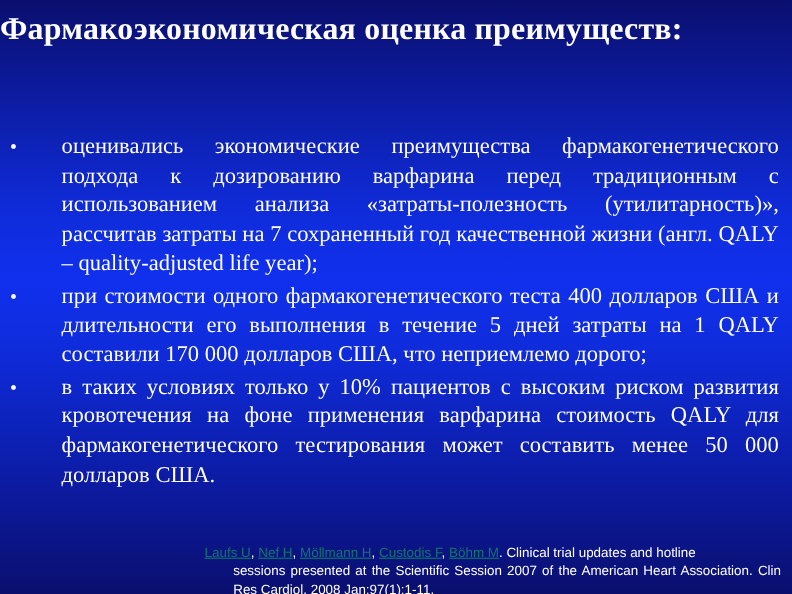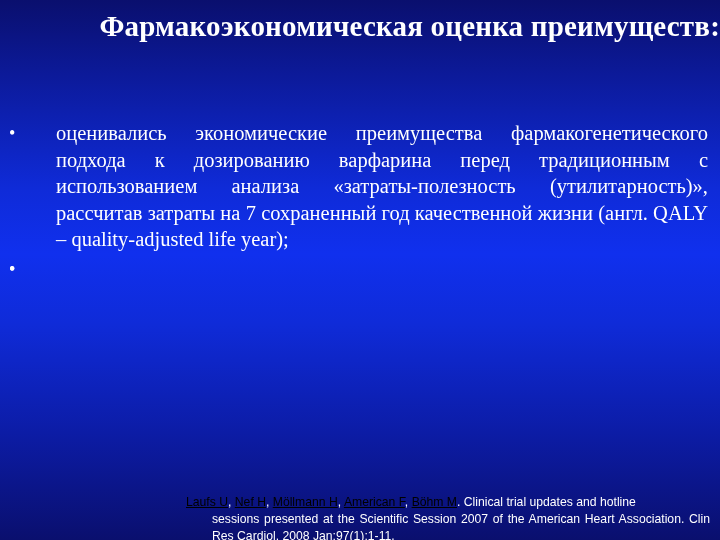--- a/index.html
+++ b/index.html
@@ -5,57 +5,59 @@
   html, body { margin: 0; padding: 0; }
   body {
     width: 720px; height: 540px; overflow: hidden; position: relative;
     background: linear-gradient(to bottom,
       #0a0f6e 0%, #0c1a9a 14%, #0f2bd8 35%, #1030ee 47%, #0f2bd8 60%, #0c1ca6 80%, #0a0f6e 100%);
     font-family: "Liberation Serif", "DejaVu Serif", serif;
     color: #ffffff;
   }
   .title {
     position: absolute; left: 0; top: 6px; width: 720px;
-    text-align: right; font-weight: bold; font-size: 29px; line-height: 41px;
+    text-align: left; font-weight: bold; font-size: 29px; line-height: 41px;
     letter-spacing: 0.2px;
   }
   .bullets { position: absolute; left: 0; top: 120px; width: 720px; }
   .bullet {
     position: relative; padding-left: 56px; padding-right: 12px;
     font-size: 20.5px; line-height: 26.6px; text-align: justify;
     margin-bottom: 3px;
   }
   .bullet .dot {
     position: absolute; left: 9px; top: 0; font-size: 18px;
   }
   .ref {
     position: absolute; left: 186px; top: 494px; width: 524px;
     font-family: "Liberation Sans", "DejaVu Sans", sans-serif;
     font-size: 12.2px; line-height: 17px; text-align: justify;
     color: #ffffff;
   }
   .ref .indent { padding-left: 26px; display: block; text-align: justify; }
-  .ref a { color: #000000; text-decoration: underline; }
+  .ref a { color: #0f766e; text-decoration: underline; }
 </style>
 </head>
 <body>
 
 <div class="title">
   <div>Фармакоэкономическая оценка преимуществ:</div>
 </div>
 
 <div class="bullets">
   <div class="bullet">
     <span class="dot">•</span>
     <span>оценивались экономические преимущества фармакогенетического подхода к дозированию варфарина перед традиционным с использованием анализа «затраты-полезность (утилитарность)», рассчитав затраты на 7 сохраненный год качественной жизни (англ. QALY – quality-adjusted life year);</span>
   </div>
   <div class="bullet">
     <span class="dot">•</span>
+    <span>при стоимости одного фармакогенетического теста 400 долларов США и длительности его выполнения в течение 5 дней затраты на 1 QALY составили 170 000 долларов США, что неприемлемо дорого;</span>
   </div>
   <div class="bullet">
     <span class="dot">•</span>
+    <span>в таких условиях только у 10% пациентов с высоким риском развития кровотечения на фоне применения варфарина стоимость QALY для фармакогенетического тестирования может составить менее 50 000 долларов США.</span>
   </div>
 </div>
 
 <div class="ref">
-  <a>Laufs U</a><span>, </span><a>Nef H</a><span>, </span><a>Möllmann H</a><span>, </span><a>American F</a><span>, </span><a>Böhm M</a><span>. Clinical trial updates and hotline</span>
+  <a>Laufs U</a><span>, </span><a>Nef H</a><span>, </span><a>Möllmann H</a><span>, </span><a>Custodis F</a><span>, </span><a>Böhm M</a><span>. Clinical trial updates and hotline</span>
   <span class="indent">sessions presented at the Scientific Session 2007 of the American Heart Association. Clin Res Cardiol. 2008 Jan;97(1):1-11.</span>
 </div>
 
 </body></html>

